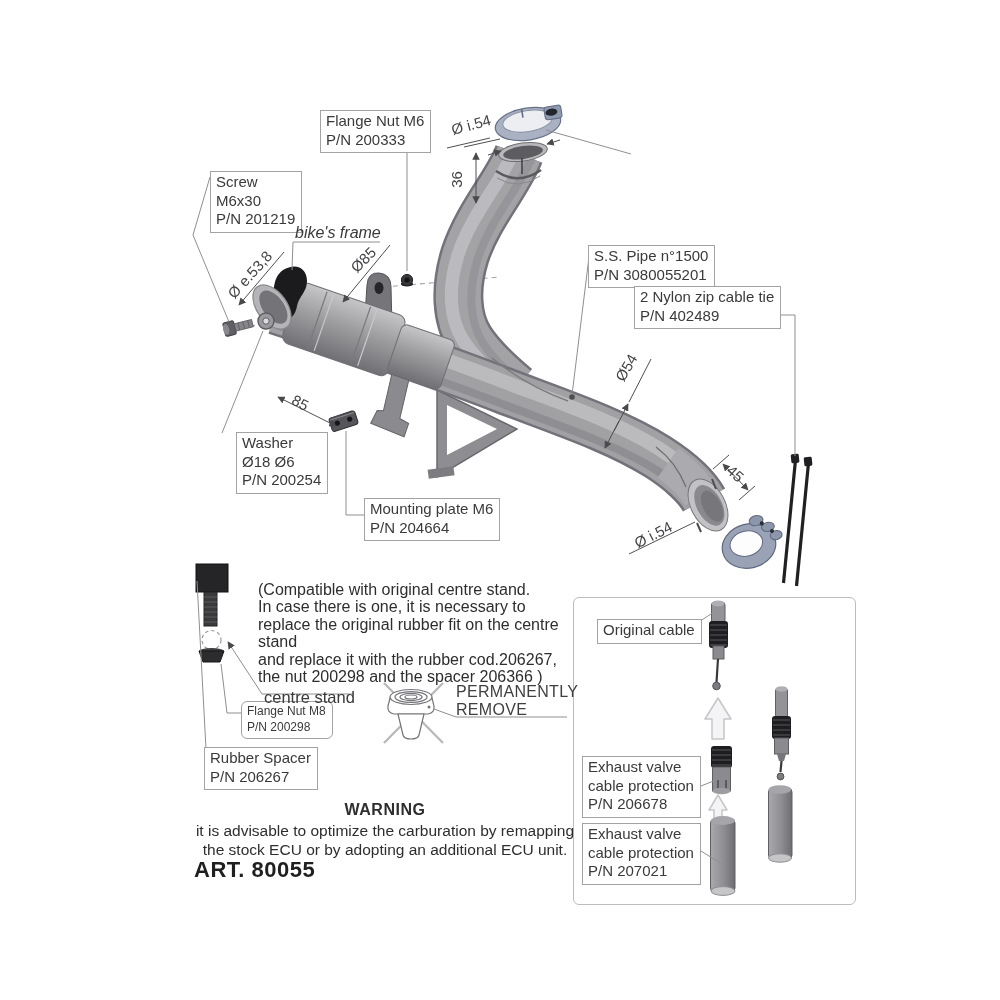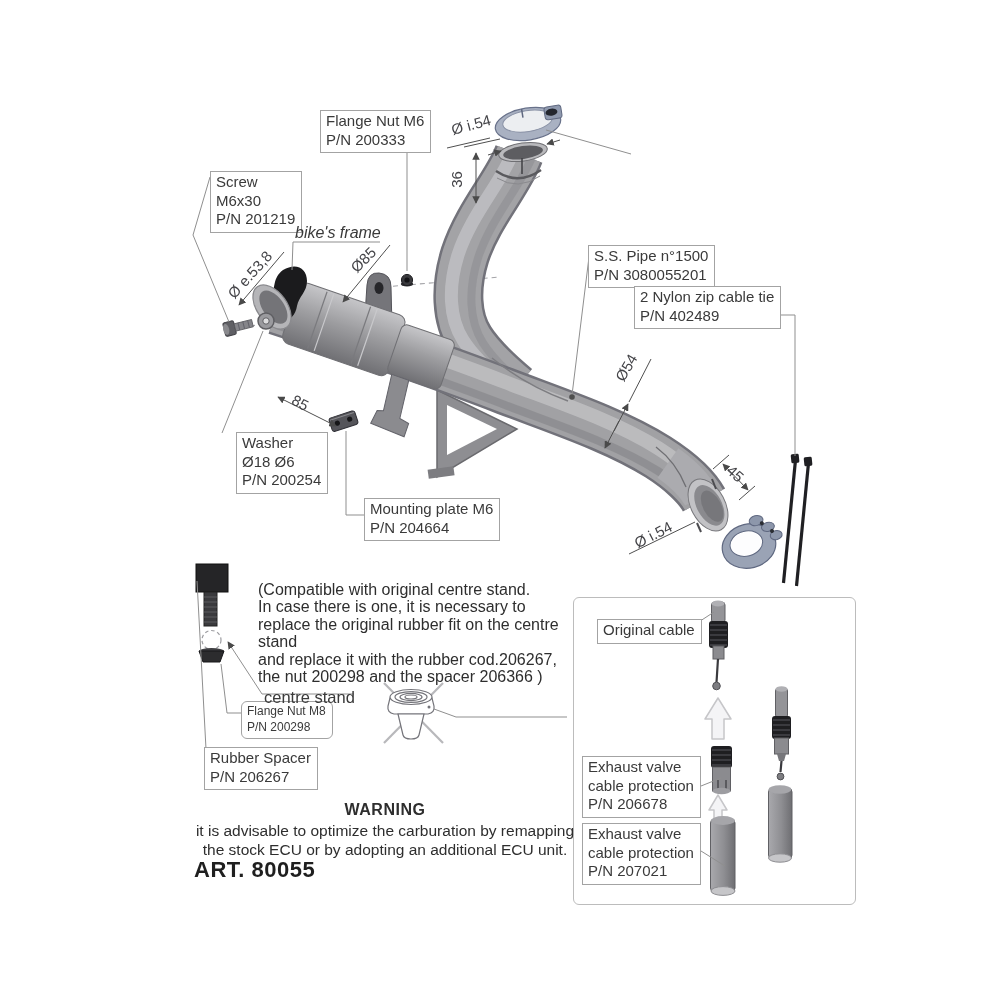--- a/index.html
+++ b/index.html
@@ -315,20 +315,22 @@
 cable protection
 P/N 207021</div>
 
   <div class="lbl plain" style="left:295px;top:224px;font-size:16px;font-style:italic;">bike's frame</div>
   <div class="lbl note" style="left:258px;top:581px;width:330px;">(Compatible with original centre stand.
 In case there is one, it is necessary to
 replace the original rubber fit on the centre stand
 and replace it with the rubber cod.206267,
 the nut 200298 and the spacer 206366 )</div>
   <div class="lbl plain cstand" style="left:264px;top:688px;">centre stand</div>
+  <div class="lbl perm" style="left:456px;top:683px;">PERMANENTLY
+REMOVE</div>
 
   <div class="warn-wrap">
     <div class="warn-title">WARNING</div>
     <div class="warn-body">it is advisable to optimize the carburation by remapping
 the stock ECU or by adopting an additional ECU unit.</div>
   </div>
   <div class="art">ART. 80055</div>
 
   <div class="dim" style="left:451px;top:116px;transform:rotate(-15deg);">Ø i.54</div>
   <div class="dim" style="left:448px;top:171px;transform:rotate(-90deg);">36</div>

